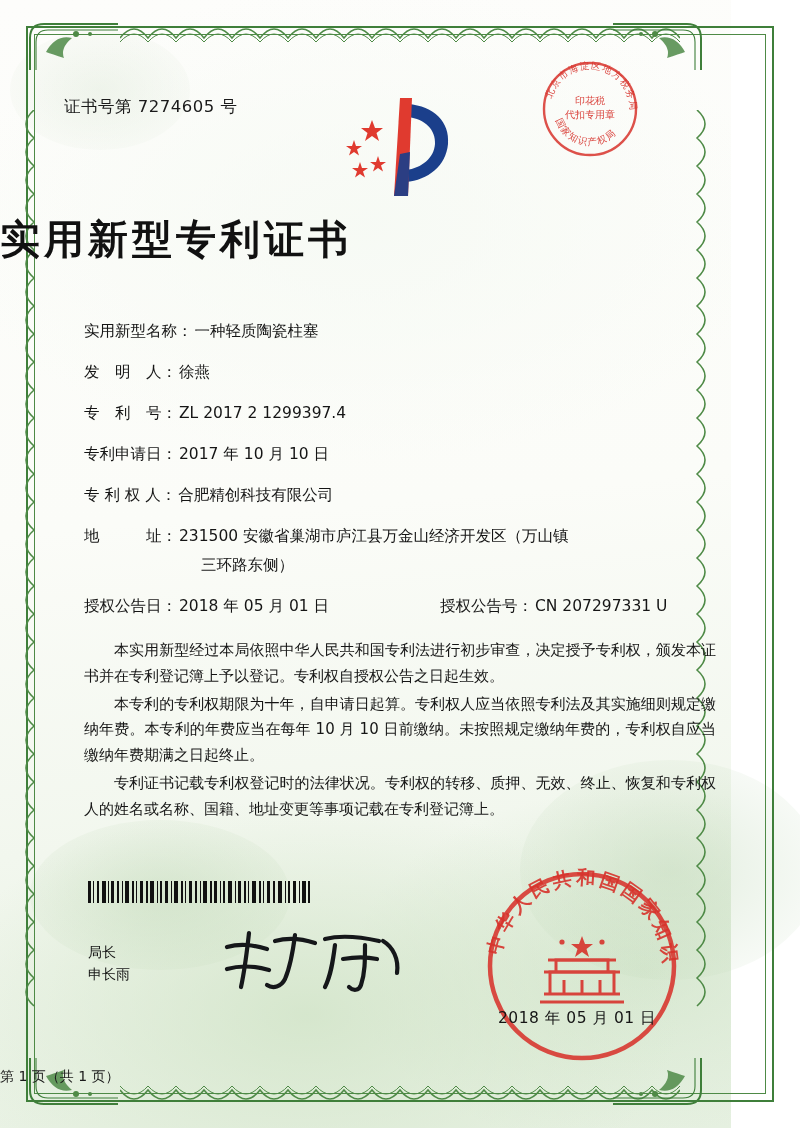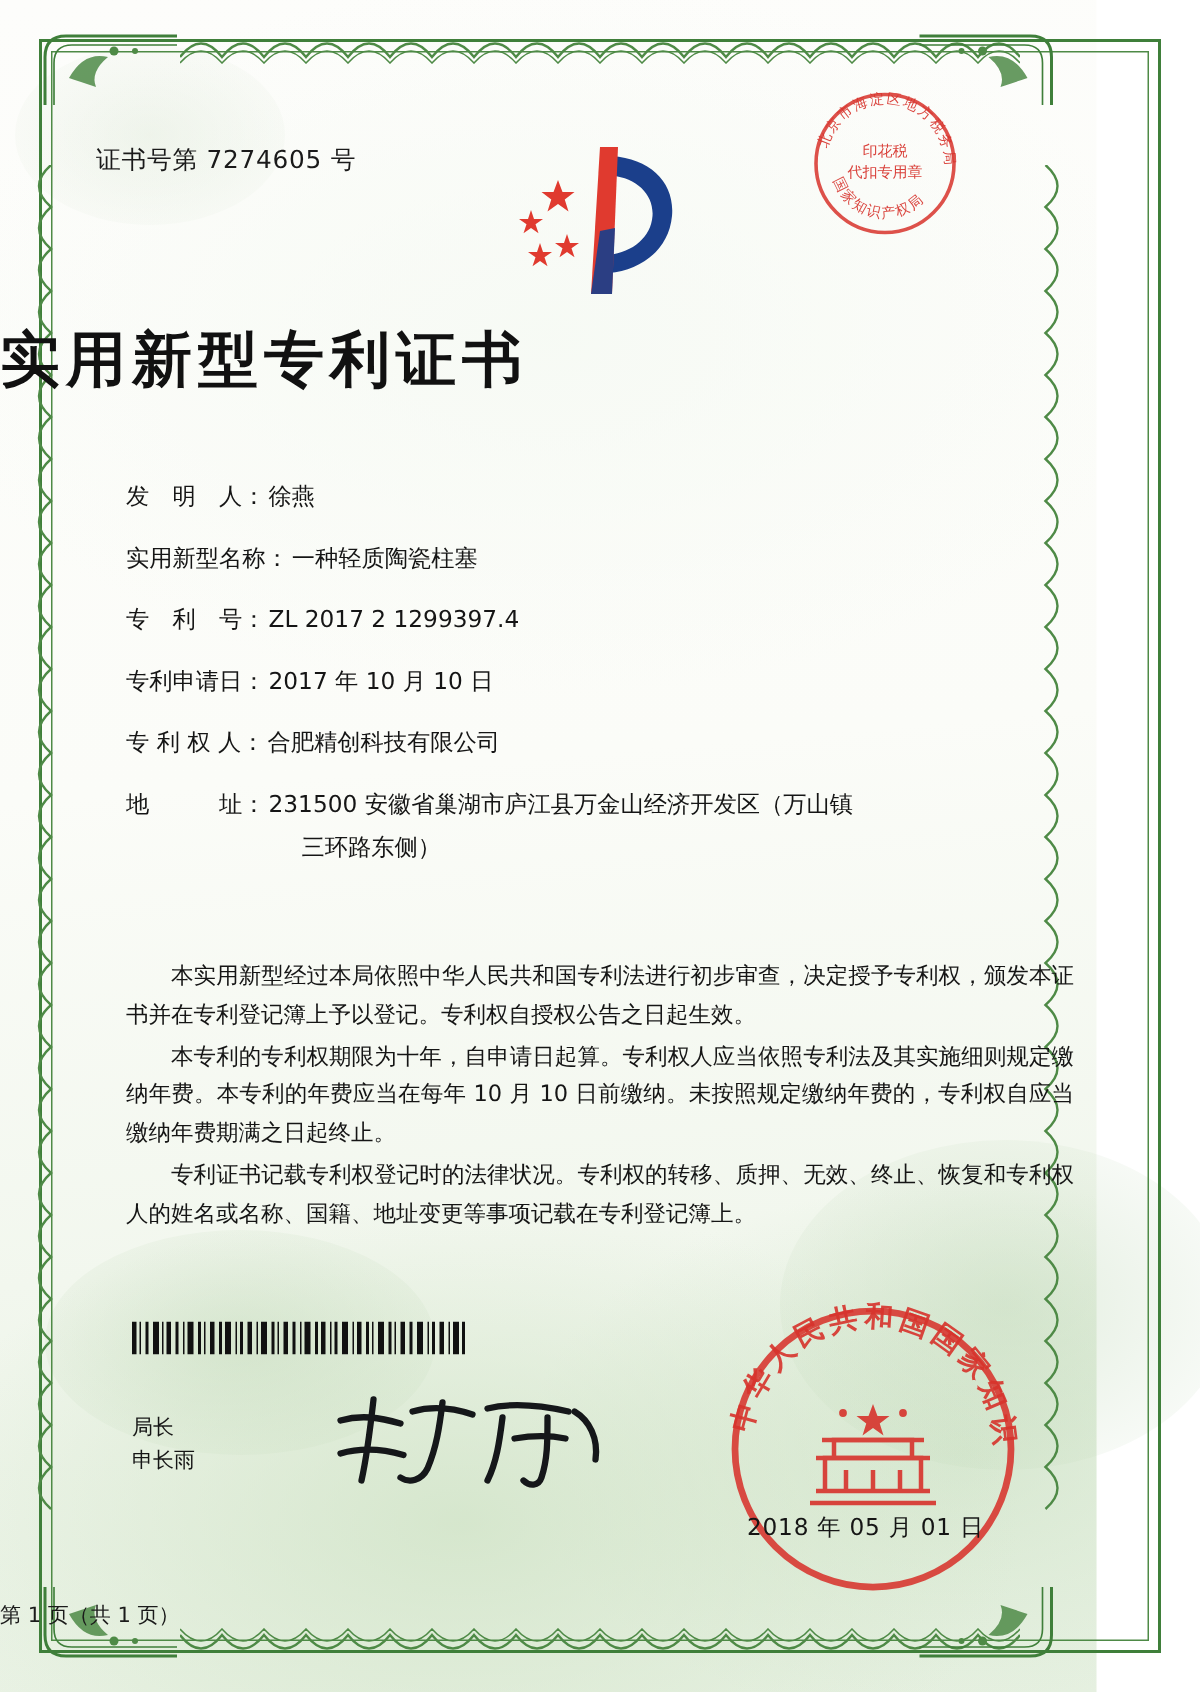--- a/index.html
+++ b/index.html
@@ -348,27 +348,27 @@
       <text x="53" y="48" text-anchor="middle" font-size="10" fill="#d7332c" opacity="0.92" font-family="DejaVu Sans, sans-serif">印花税</text>
       <text x="53" y="62" text-anchor="middle" font-size="10" fill="#d7332c" opacity="0.92" font-family="DejaVu Sans, sans-serif">代扣专用章</text>
     </svg>
   </div>
 
   <div class="title">实用新型专利证书</div>
 
   <div class="fields">
 
     <div class="field-row">
+      <span class="field-label">实用新型名称：</span>
+      <span class="field-value">一种轻质陶瓷柱塞</span>
+    </div>
+
+    <div class="field-row">
       <span class="field-label">发　明　人：</span>
       <span class="field-value">徐燕</span>
-    </div>
-
-    <div class="field-row">
-      <span class="field-label">实用新型名称：</span>
-      <span class="field-value">一种轻质陶瓷柱塞</span>
     </div>
 
     <div class="field-row">
       <span class="field-label">专　利　号：</span>
       <span class="field-value">ZL 2017 2 1299397.4</span>
     </div>
 
     <div class="field-row">
       <span class="field-label">专利申请日：</span>
       <span class="field-value">2017 年 10 月 10 日</span>
@@ -380,20 +380,28 @@
     </div>
 
     <div class="field-row">
       <span class="field-label">地　　　址：</span>
       <span class="field-value">
         <span>231500 安徽省巢湖市庐江县万金山经济开发区（万山镇</span>
         <span class="line2">三环路东侧）</span>
       </span>
     </div>
 
+    <div class="two-col">
+      <div class="col-a">
+        <span class="field-label">授权公告日：</span><span class="field-value">2018 年 05 月 01 日</span>
+      </div>
+      <div class="col-b">
+        <span class="field-label">授权公告号：</span><span class="field-value">CN 207297331 U</span>
+      </div>
+    </div>
   </div>
 
   <div class="body-text">
     <p>本实用新型经过本局依照中华人民共和国专利法进行初步审查，决定授予专利权，颁发本证书并在专利登记簿上予以登记。专利权自授权公告之日起生效。</p>
     <p>本专利的专利权期限为十年，自申请日起算。专利权人应当依照专利法及其实施细则规定缴纳年费。本专利的年费应当在每年 10 月 10 日前缴纳。未按照规定缴纳年费的，专利权自应当缴纳年费期满之日起终止。</p>
     <p>专利证书记载专利权登记时的法律状况。专利权的转移、质押、无效、终止、恢复和专利权人的姓名或名称、国籍、地址变更等事项记载在专利登记簿上。</p>
   </div>
 
   <div class="barcode">
     <svg width="222" height="22" viewBox="0 0 222 22">

